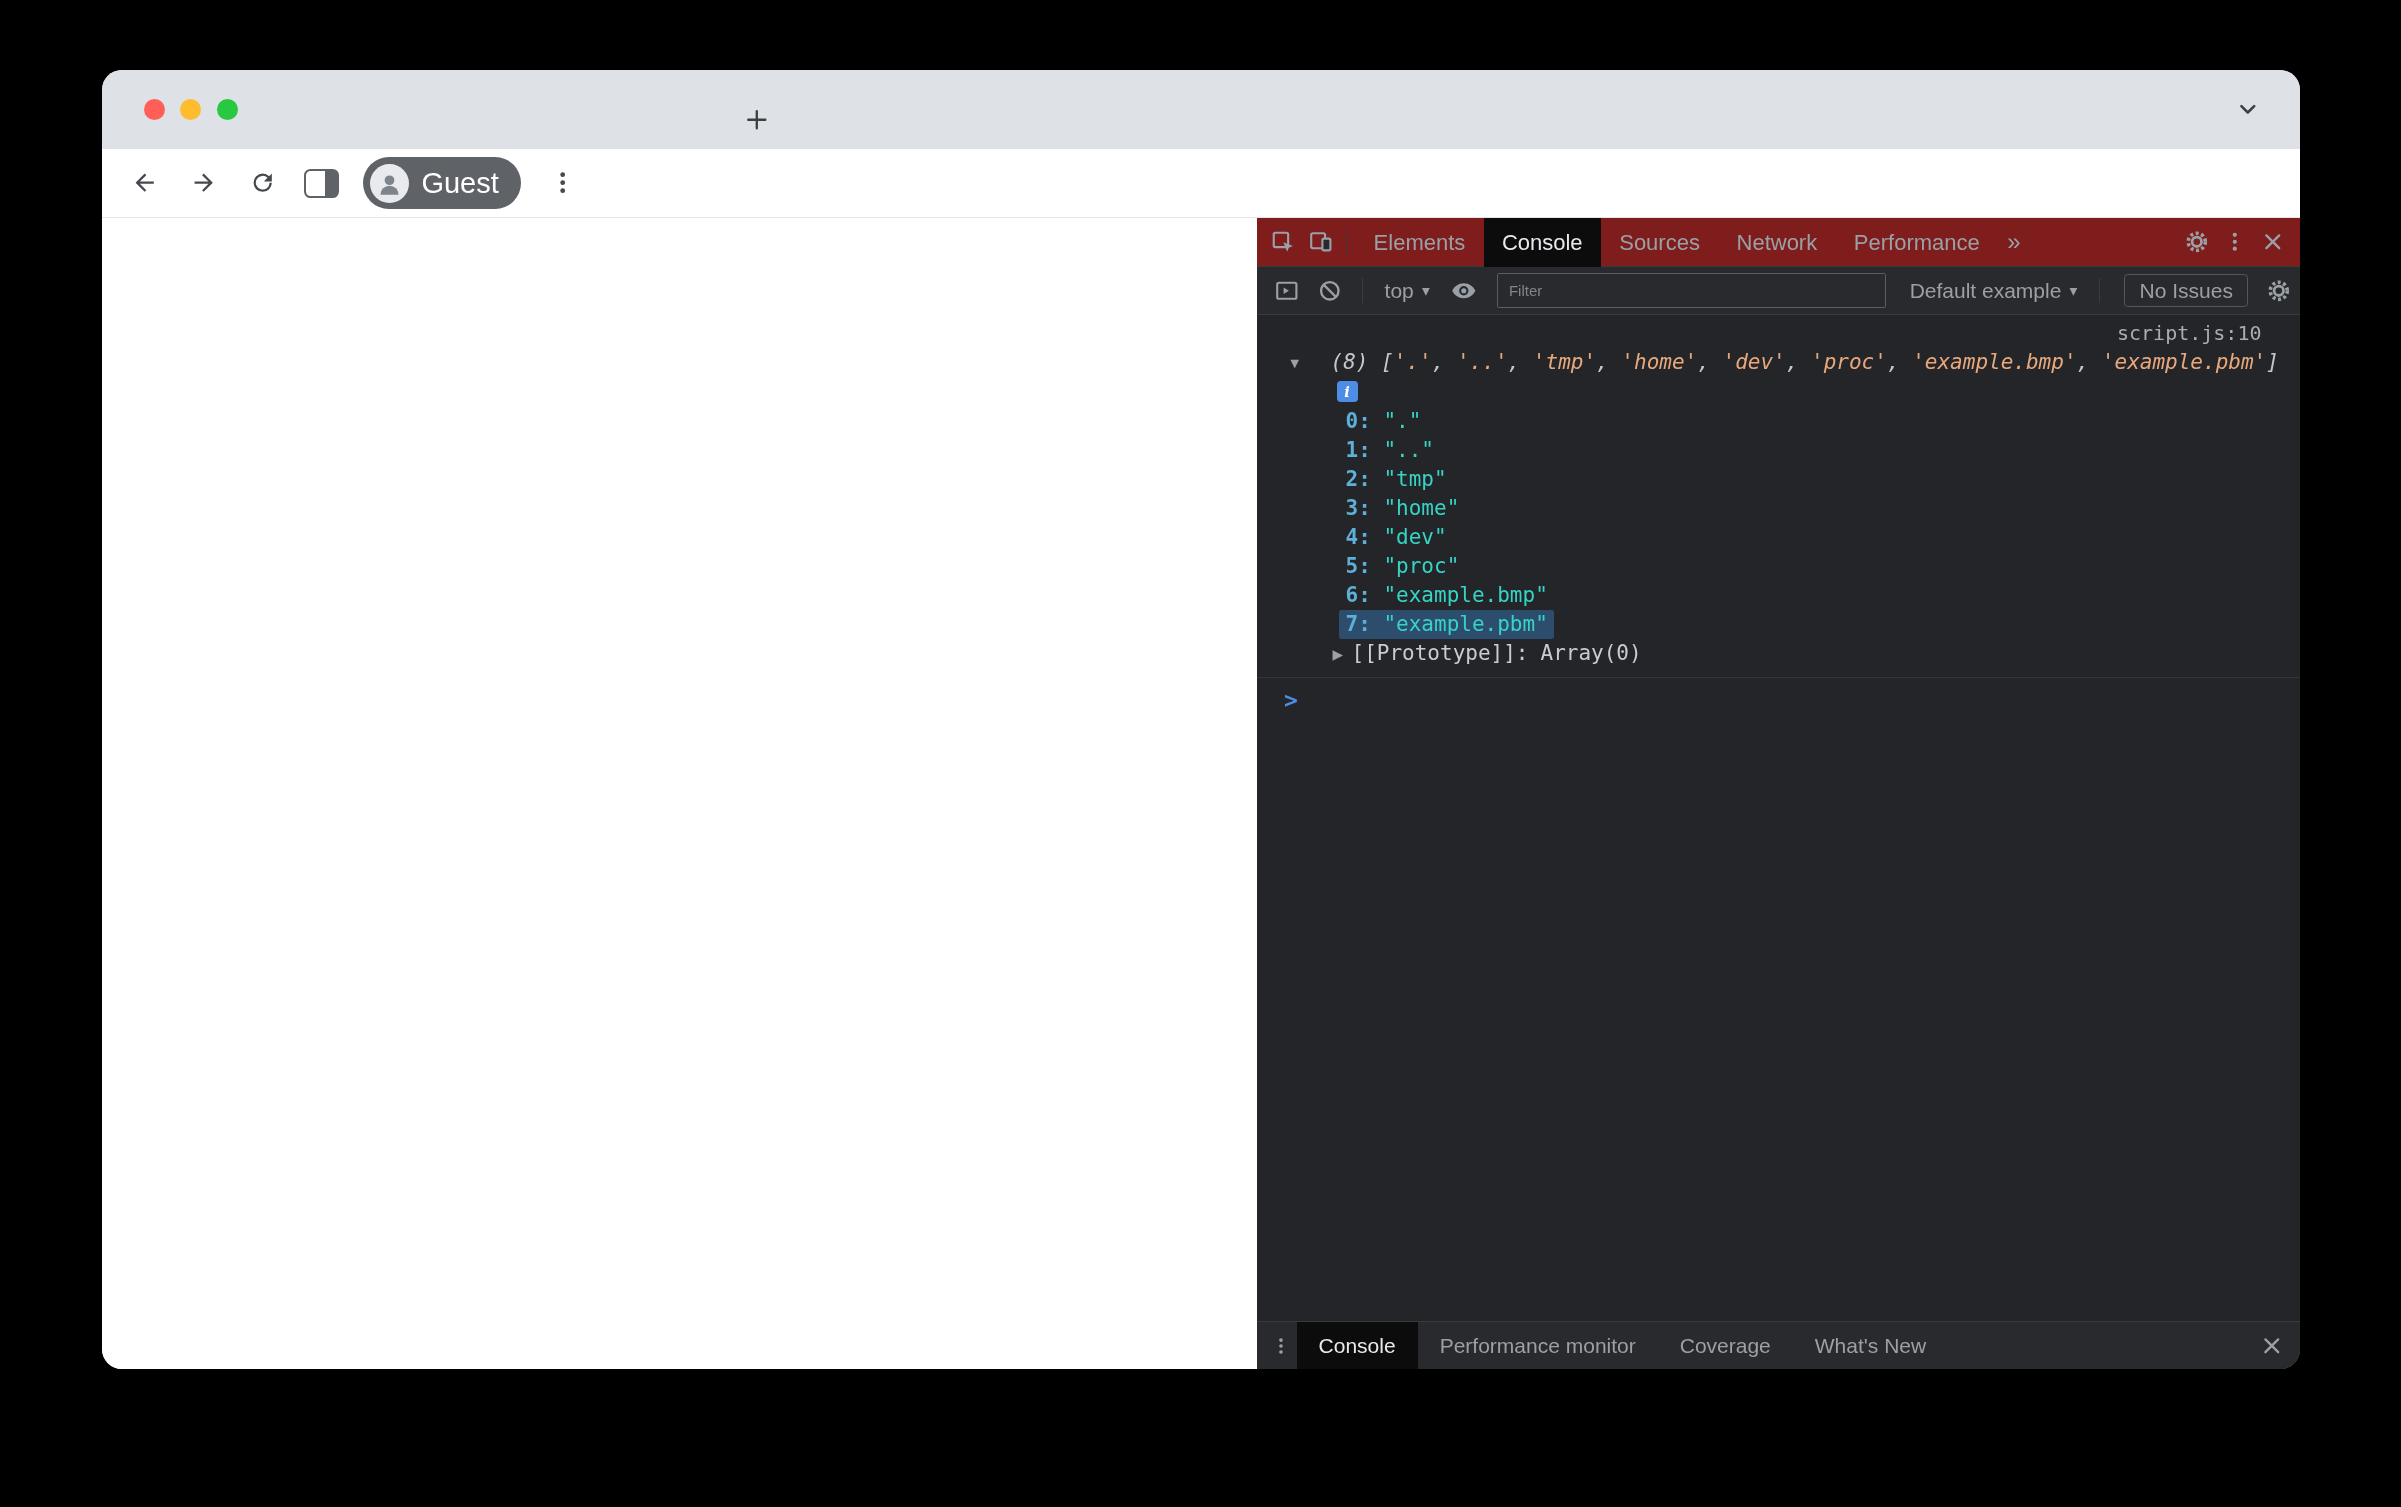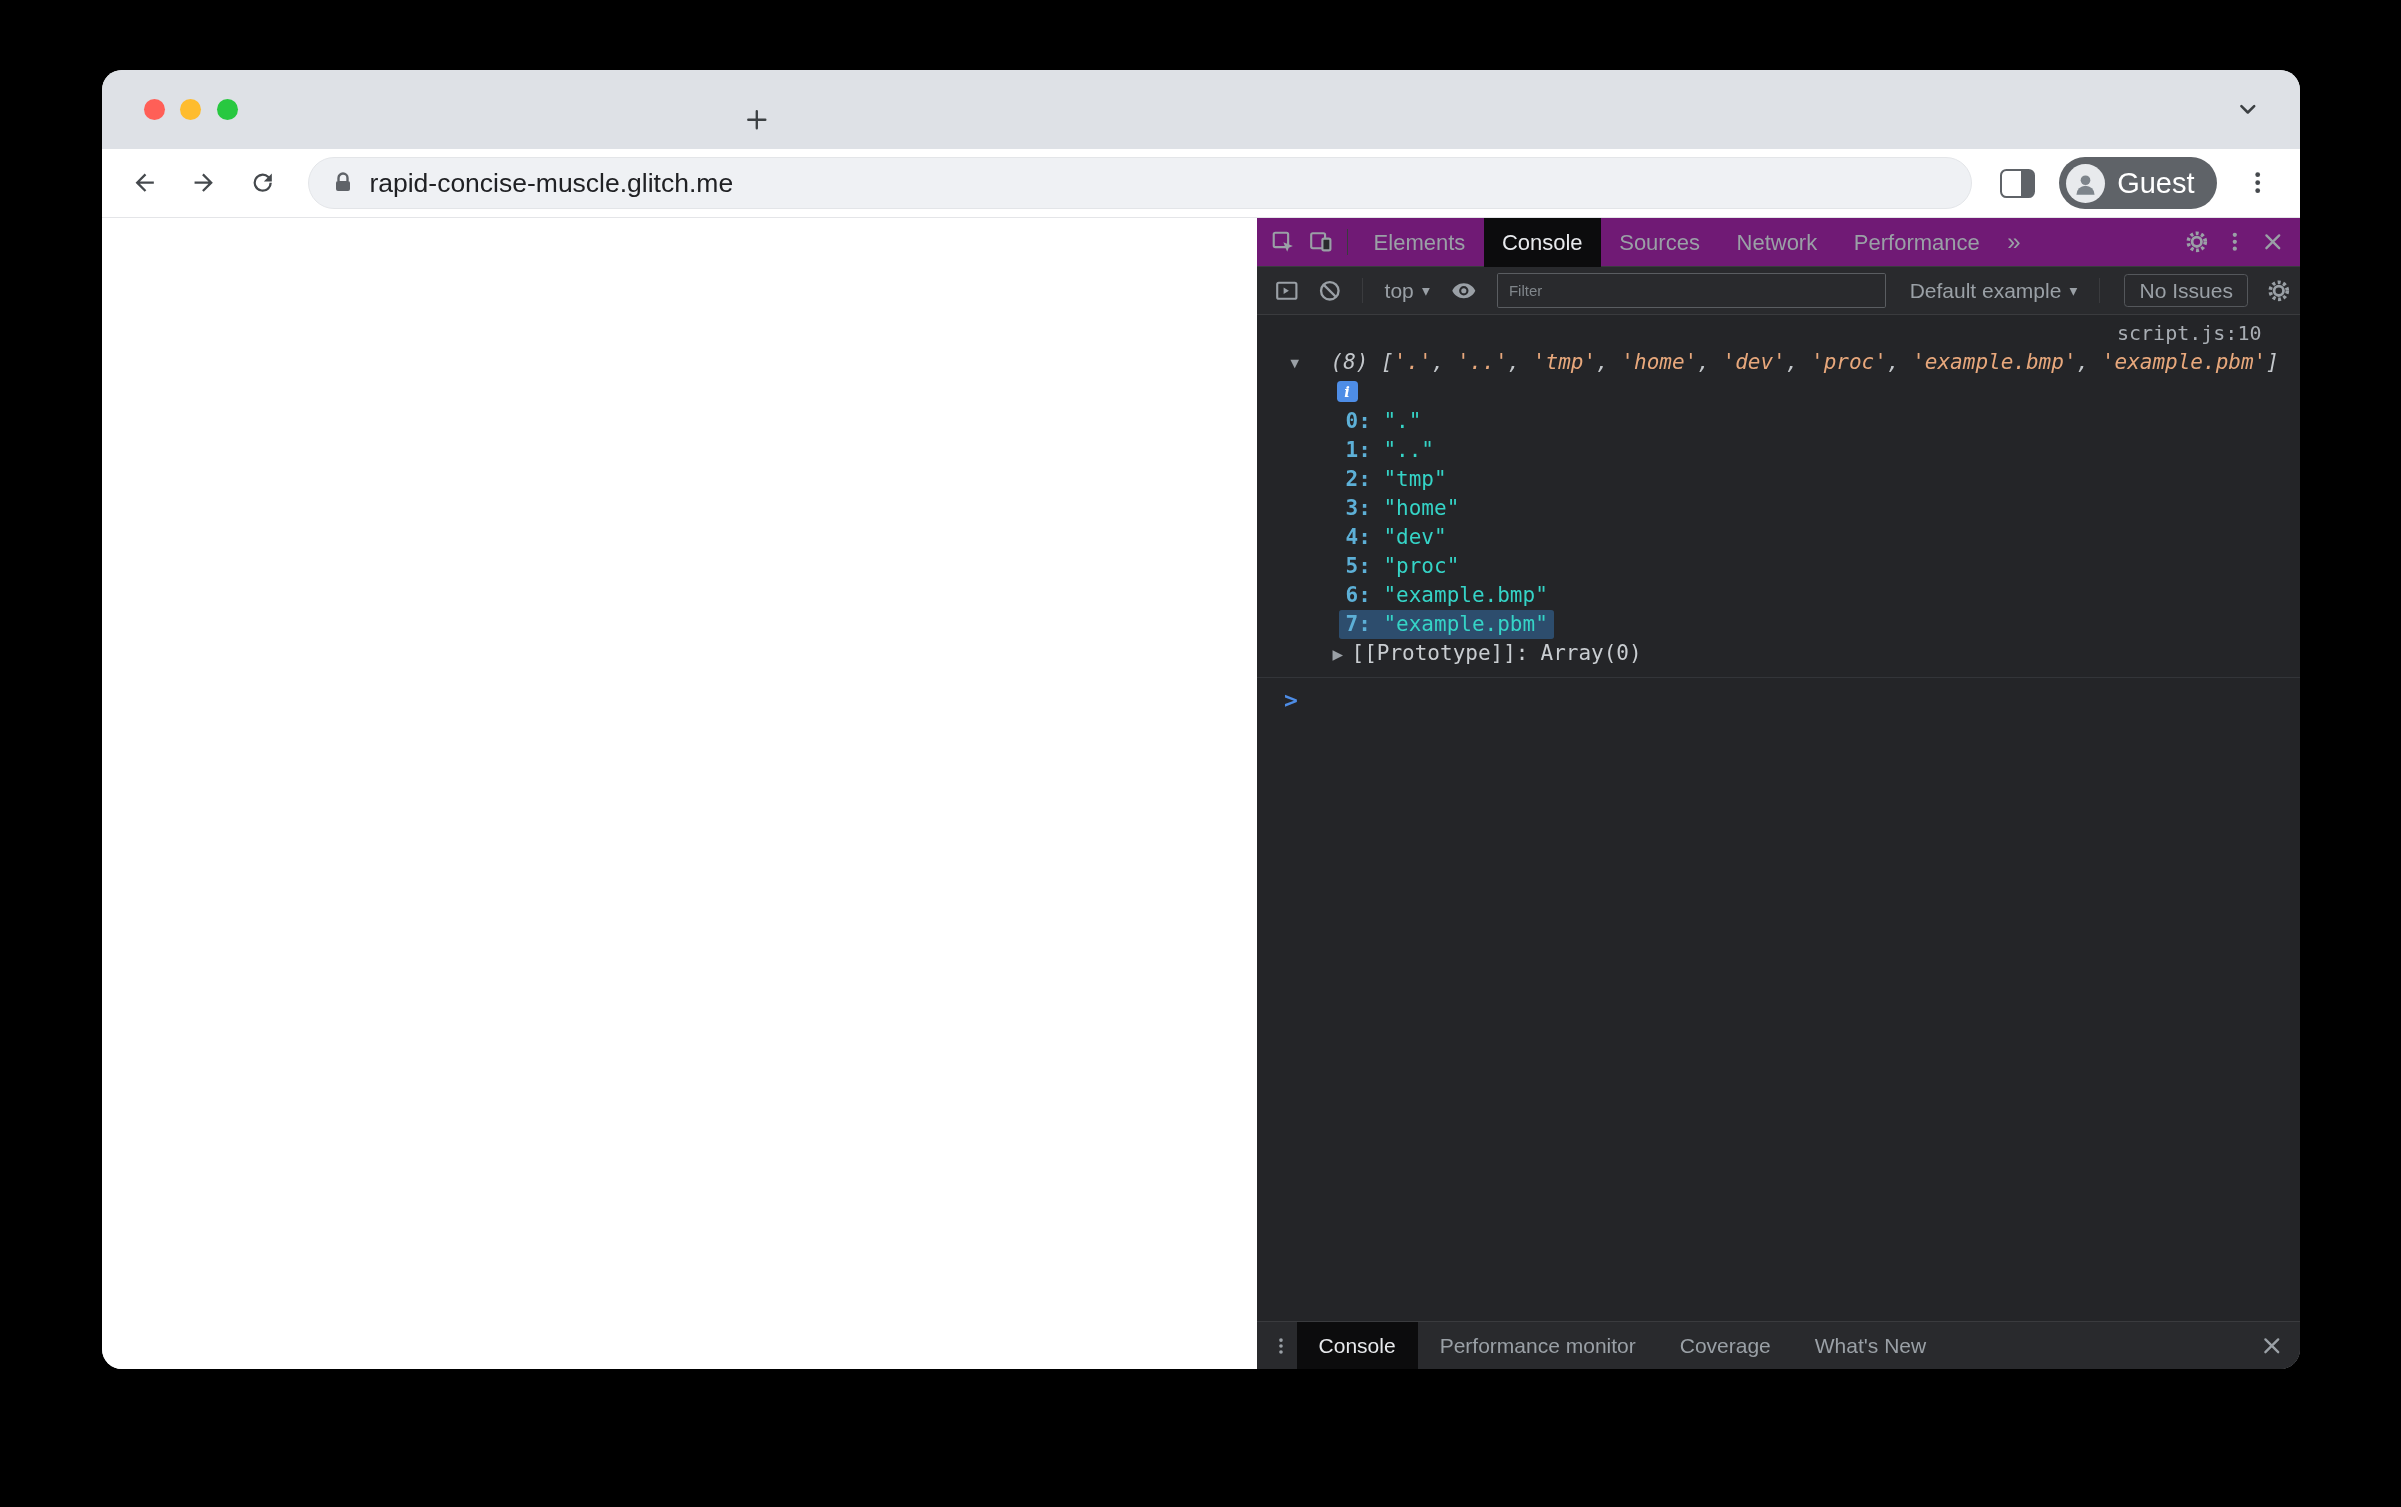--- a/index.html
+++ b/index.html
@@ -51,21 +51,21 @@
   .avatar { width: 39px; height: 39px; border-radius: 50%; background: #e8eaed; overflow: hidden;
             display: flex; align-items: center; justify-content: center; flex: none; }
   .avatar svg { width: 29px; height: 29px; margin-top: 3.7px; }
   .profile-label { color: #fff; font-size: 29px; }
 
   
   .content { display: flex; height: 1151px; }
   .page { flex: 1; background: #fff; }
 
   .devtools { width: 1043px; background: #242528; display: flex; flex-direction: column; color: #9aa0a6; }
-  .dt-tabbar { height: 49px; background: #701a75; border-bottom: 0.9px solid #3a3b3e; display: flex;
+  .dt-tabbar { height: 49px; background: #7f1d1d; border-bottom: 0.9px solid #3a3b3e; display: flex;
                align-items: center; padding: 0 7.3px; flex: none; }
   .dt-iconbtn { width: 38px; height: 38px; color: #9aa0a6; flex: none;
                 display: flex; align-items: center; justify-content: center; }
   .dt-iconbtn svg { width: 25.6px; height: 25.6px; }
   .dt-sep { width: 0.9px; height: 25.6px; background: #3a3b3e; margin: 0 7.3px; flex: none; }
   .dt-tab { padding: 0 18.3px; height: 49px; line-height: 49px; font-size: 22px; color: #9aa0a6; flex: none; }
   .dt-tab.active { background: #0c0c0d; color: #e8eaed; }
   .dt-more { padding: 0 9.1px; font-size: 24px; flex: none; }
   .dt-spacer { flex: 1; }
 
@@ -157,29 +157,20 @@
       <svg viewBox="0 0 24 24" fill="currentColor">
           <path d="M4 13h12.2l-5.6 5.6L12 20l8-8-8-8-1.4 1.4L16.2 11H4z"></path>
         </svg>
     </span>
     <span class="nav-btn">
       <svg viewBox="0 0 24 24" fill="currentColor">
           <path d="M17.65 6.35A7.95 7.95 0 0 0 12 4a8 8 0 1 0 8 8h-2a6 6 0 1 1-1.76-4.24L13 11h7V4z"></path>
         </svg>
     </span>
 
-    <div class="omnibox">
-      <span class="lock-wrap">
-        <svg viewBox="0 0 24 24">
-          <path d="M7.5 10V7a4.5 4.5 0 0 1 9 0v3" fill="none" stroke="currentColor" stroke-width="2.4"></path>
-          <rect x="5" y="10" width="14" height="10" rx="2" fill="currentColor"></rect>
-        </svg>
-      </span>
-      <span class="url">rapid-concise-muscle.glitch.me</span>
-    </div>
 
     <span class="panel-btn"></span>
 
     <div class="profile-pill">
       <span class="avatar">
         <svg viewBox="0 0 24 24">
           <circle cx="12" cy="8.5" r="4" fill="#7d848b"></circle>
           <path d="M4.5 20.5a7.5 7.5 0 0 1 15 0z" fill="#7d848b"></path>
         </svg>
       </span>

